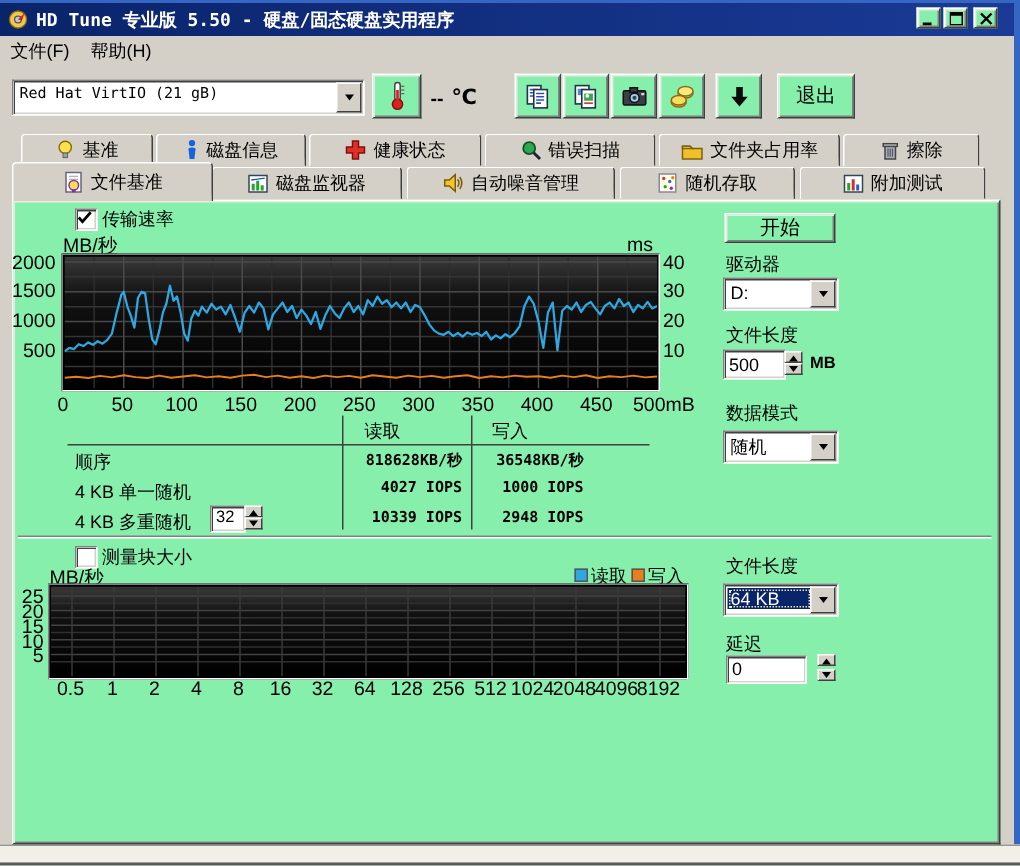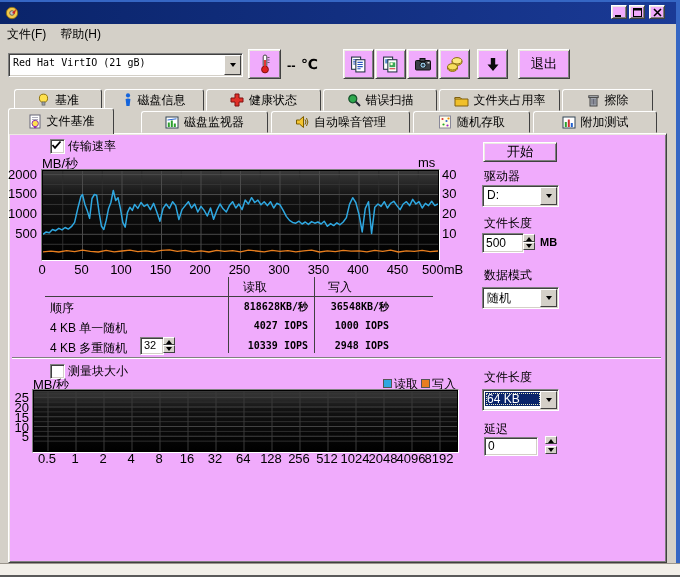--- a/index.html
+++ b/index.html
@@ -1,20 +1,20 @@
 <!DOCTYPE html>
 <html><head>
 <meta charset="utf-8">
 <style>
   html,body{margin:0;padding:0;background:#9ea2a8;}
   .app{position:relative;width:680px;height:577px;background:#D4D0C8;overflow:hidden;
        font-family:"Liberation Sans","DejaVu Sans",sans-serif;font-size:12px;color:#000;}
   .abs{position:absolute;}
   
-  .raised{background:#f0abfc;border:1px solid;border-color:#FFFFFF #404040 #404040 #FFFFFF;
+  .raised{background:#86efac;border:1px solid;border-color:#FFFFFF #404040 #404040 #FFFFFF;
           box-shadow:inset 1px 1px 0 #ECE9E2, inset -1px -1px 0 #808080;}
   .sunken{background:#FFFFFF;border:1px solid;border-color:#808080 #FFFFFF #FFFFFF #808080;
           box-shadow:inset 1px 1px 0 #404040, inset -1px -1px 0 #D4D0C8;}
   .titlebar{left:0;top:2px;width:676px;height:22px;background:linear-gradient(90deg,#0A246A,#1A3A96);
             display:flex;align-items:center;padding-left:5px;box-sizing:border-box;}
   .titletext{color:#fff;font-family:"DejaVu Sans Mono","Liberation Mono",monospace;font-weight:bold;
              font-size:12px;margin-left:5px;white-space:nowrap;}
   .tbtn{width:16px;height:14px;display:flex;align-items:center;justify-content:center;padding:0;}
   .menubar{left:0;top:24px;width:580px;height:20px;display:flex;align-items:center;}
   .menuitem{padding:2px 7px;}
@@ -54,20 +54,21 @@
   <div class="abs" style="left:0;top:575px;width:680px;height:2px;background:#5a5a5a;"></div>
 
   <div class="abs titlebar">
     <span style="display:inline-flex;">
       <svg width="14" height="14" viewBox="0 0 16 16">
           <circle cx="8" cy="8" r="6.5" fill="#F2C94C" stroke="#8a6d10"></circle>
           <circle cx="8" cy="8" r="2.6" fill="#c8c8c8" stroke="#555"></circle>
           <polygon points="8,8 13,3 11,9" fill="#D02020"></polygon>
         </svg>
     </span>
+    <span class="titletext">HD Tune 专业版 5.50 - 硬盘/固态硬盘实用程序</span>
     <span style="position:absolute;right:11px;top:3px;display:flex;gap:2px;">
       <button class="raised tbtn">
           <svg width="9" height="9" viewBox="0 0 9 9">
             <rect x="0" y="7" width="6" height="2" fill="#000"></rect>
           </svg>
         </button>
       <button class="raised tbtn">
           <svg width="9" height="9" viewBox="0 0 9 9">
             <rect x="0.5" y="0.5" width="8" height="8" fill="none" stroke="#000"></rect>
             <rect x="0.5" y="0.5" width="8" height="2" fill="#000"></rect>
@@ -209,21 +210,21 @@
     <span style="display:inline-flex;">
         <svg width="13" height="14" viewBox="0 0 13 14">
           <rect x="3" y="4.5" width="7" height="8.5" fill="#aab0b8" stroke="#444"></rect>
           <rect x="1.8" y="2.8" width="9.4" height="1.8" fill="#c8ccd2" stroke="#444"></rect>
           <path d="M5 6 v5.5 M6.5 6 v5.5 M8 6 v5.5" stroke="#556" stroke-width="0.8"></path>
         </svg>
       </span>
     <span>擦除</span>
   </div>
 
-  <div class="abs tab active" style="left:8px;width:106px;">
+  <div class="abs tab active" style="left:8px;width:134px;">
     <span style="display:inline-flex;">
         <svg width="14" height="15" viewBox="0 0 14 15">
           <rect x="2" y="1" width="10" height="13" fill="#fff" stroke="#667"></rect>
           <path d="M4 3.5 h6 M4 5.5 h6" stroke="#99a" stroke-width="0.8"></path>
           <circle cx="7.2" cy="9.5" r="3.2" fill="#FFE14D" stroke="#8a2db0"></circle>
           <rect x="6" y="12.4" width="2.4" height="1.8" fill="#8a2db0"></rect>
         </svg>
       </span>
     <span>文件基准</span>
   </div>

